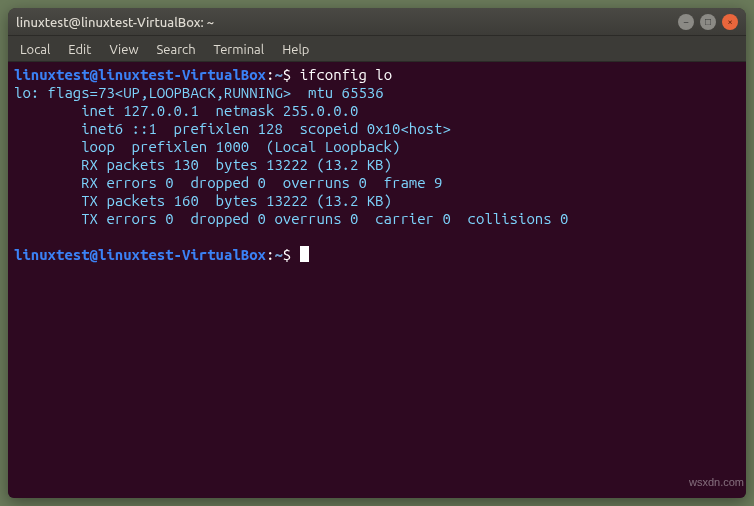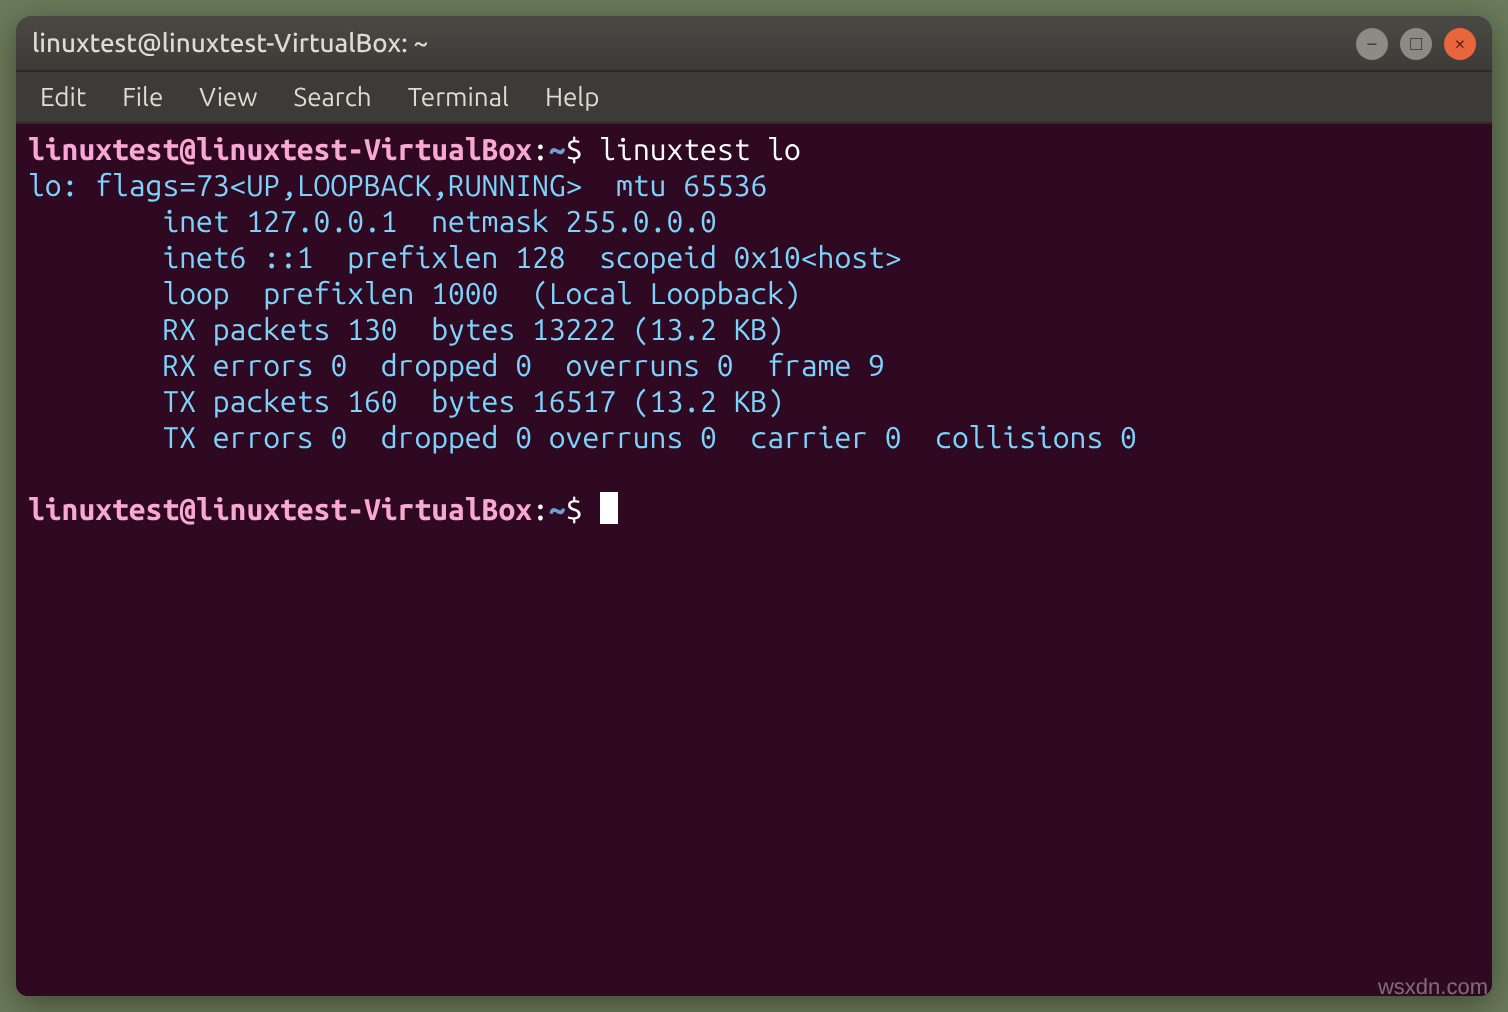--- a/index.html
+++ b/index.html
@@ -92,21 +92,21 @@
       background: #2e0921;
       padding: 4px 6px;
       font-family: "Ubuntu Mono", "DejaVu Sans Mono", "Consolas", monospace;
       font-size: 15px;
       line-height: 18px;
       color: #ffffff;
       white-space: pre;
       overflow: hidden;
     }
     .prompt-user {
-      color: #f9a8d4;
+      color: #3b82f6;
       font-weight: bold;
     }
     .prompt-path {
       color: #729fcf;
       font-weight: bold;
     }
     .prompt-sep {
       color: #ffffff;
     }
     .cmd-text {
@@ -118,21 +118,21 @@
     .cursor {
       display: inline-block;
       width: 9px;
       height: 16px;
       background: #ffffff;
       vertical-align: text-bottom;
       margin-bottom: 1px;
     }
     .watermark {
       position: absolute;
-      bottom: 6px;
+      bottom: 18px;
       right: 10px;
       color: rgba(255,255,255,0.4);
       font-size: 11px;
       font-family: sans-serif;
     }
   </style>
 </head>
 <body>
 
 <div class="window">
@@ -146,35 +146,35 @@
       <div class="win-btn max">
         <span>□</span>
       </div>
       <div class="win-btn close">
         <span>×</span>
       </div>
     </div>
   </div>
 
   <div class="menubar">
+    <div class="menu-item">Local</div>
     <div class="menu-item">Edit</div>
-    <div class="menu-item">File</div>
     <div class="menu-item">View</div>
     <div class="menu-item">Search</div>
     <div class="menu-item">Terminal</div>
     <div class="menu-item">Help</div>
   </div>
 
-  <div class="terminal-body"><span class="prompt-user">linuxtest@linuxtest-VirtualBox</span><span class="prompt-sep">:</span><span class="prompt-path">~</span><span class="prompt-sep">$</span> <span class="cmd-text">linuxtest lo</span>
+  <div class="terminal-body"><span class="prompt-user">linuxtest@linuxtest-VirtualBox</span><span class="prompt-sep">:</span><span class="prompt-path">~</span><span class="prompt-sep">$</span> <span class="cmd-text">ifconfig lo</span>
 <span class="output-text">lo: flags=73&lt;UP,LOOPBACK,RUNNING&gt;  mtu 65536</span>
 <span class="output-text">        inet 127.0.0.1  netmask 255.0.0.0</span>
 <span class="output-text">        inet6 ::1  prefixlen 128  scopeid 0x10&lt;host&gt;</span>
 <span class="output-text">        loop  prefixlen 1000  (Local Loopback)</span>
 <span class="output-text">        RX packets 130  bytes 13222 (13.2 KB)</span>
 <span class="output-text">        RX errors 0  dropped 0  overruns 0  frame 9</span>
-<span class="output-text">        TX packets 160  bytes 16517 (13.2 KB)</span>
+<span class="output-text">        TX packets 160  bytes 13222 (13.2 KB)</span>
 <span class="output-text">        TX errors 0  dropped 0 overruns 0  carrier 0  collisions 0</span>
 
 <span class="prompt-user">linuxtest@linuxtest-VirtualBox</span><span class="prompt-sep">:</span><span class="prompt-path">~</span><span class="prompt-sep">$</span> <span class="cursor"></span></div>
 
 </div>
 
 <div class="watermark">wsxdn.com</div>
 
 </body></html>

